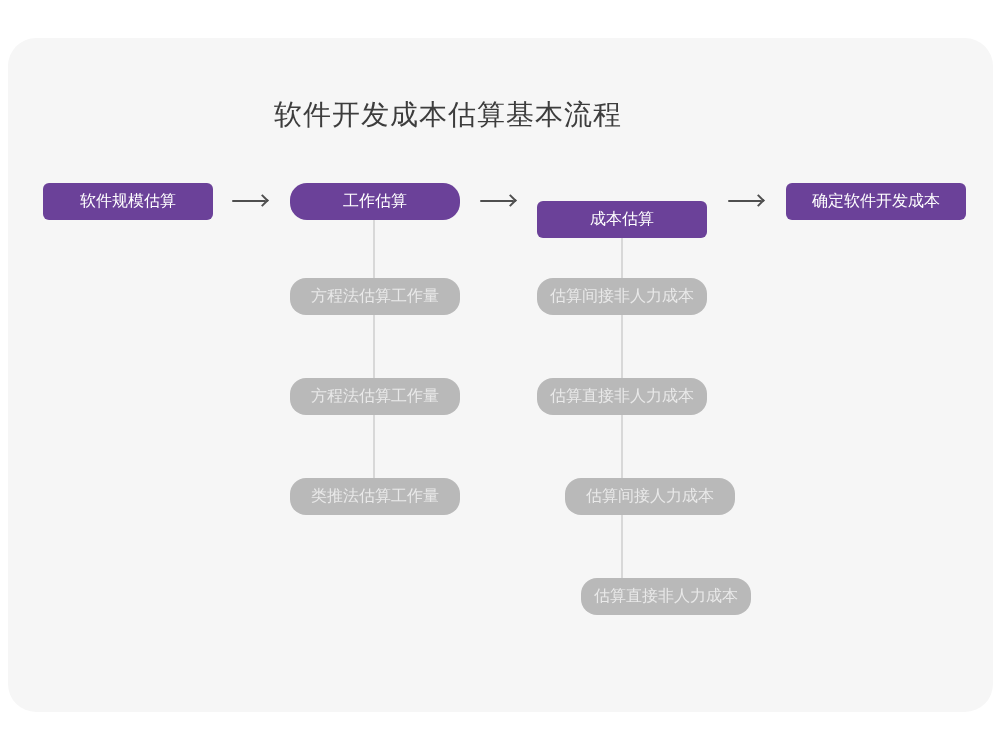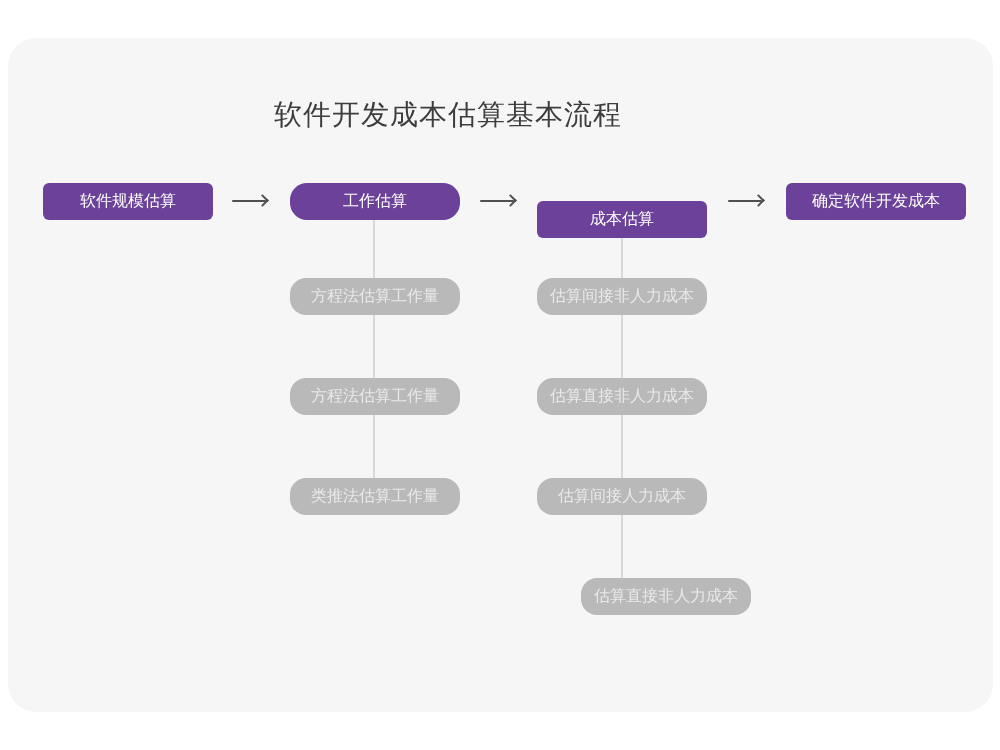--- a/index.html
+++ b/index.html
@@ -29,21 +29,21 @@
   }
   .stage-1{left:43px;top:183px;}
   .stage-2{left:290px;top:183px;border-radius:17px;}
   .stage-3{left:537px;top:201px;}
   .stage-4{left:786px;top:183px;width:180px;}
   .sub-a1{left:290px;top:278px;}
   .sub-a2{left:290px;top:378px;}
   .sub-a3{left:290px;top:478px;}
   .sub-b1{left:537px;top:278px;}
   .sub-b2{left:537px;top:378px;}
-  .sub-b3{left:537px;top:478px;}
+  .sub-b3{left:565px;top:478px;}
   .sub-b4{left:537px;top:578px;margin-left:44px;}
   .vline{
     position:absolute;width:2px;background:#d8d8d8;z-index:1;
   }
   .vline-a{left:373px;top:220px;height:276px;}
   .vline-b{left:621px;top:220px;height:376px;}
   .arrow{position:absolute;width:36px;height:14px;z-index:2;}
   .arrow .shaft{
     position:absolute;left:0;top:6px;width:34px;height:2px;background:#4f4f4f;border-radius:1px;
   }

